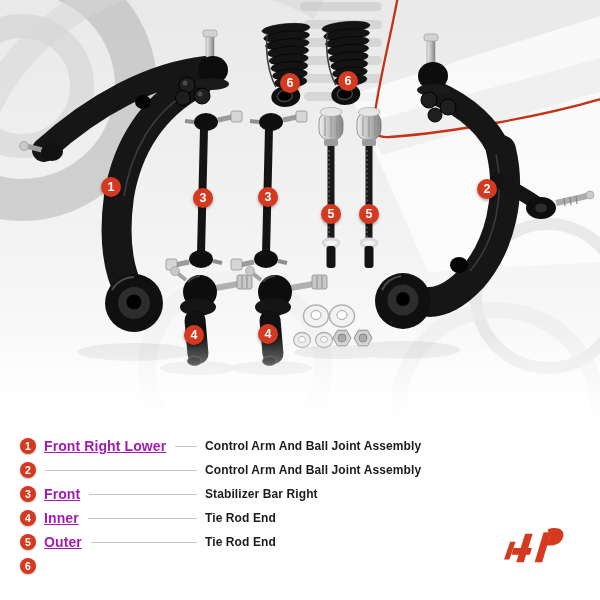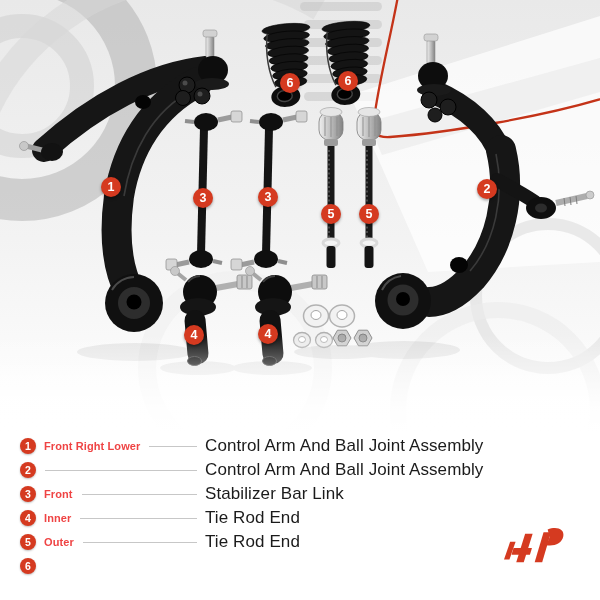--- a/index.html
+++ b/index.html
@@ -20,23 +20,23 @@
 
   .legend { position:absolute; left:0; top:434px; width:600px; }
   .legend-row { display:flex; align-items:center; height:24px; padding-left:20px; }
   .lead-col { display:flex; align-items:center; width:185px; min-width:185px; }
   .lnum {
     width:16px; height:16px; min-width:16px; border-radius:50%;
     background:var(--accent); color:#ffffff; font-weight:bold; font-size:10.5px;
     display:flex; align-items:center; justify-content:center;
     box-shadow:0 1px 2px rgba(0,0,0,0.25);
   }
-  .llabel { margin-left:8px; font-size:11px; font-weight:bold; color:#ef4444; white-space:nowrap; letter-spacing:0.1px; }
+  .llabel { margin-left:8px; font-size:14px; font-weight:bold; color:#a21caf; white-space:nowrap; letter-spacing:0.1px;text-decoration:underline; }
   .leader { flex:1; height:0; border-top:1px solid #c7c7c7; margin:0 8px 0 9px; }
-  .desc { font-size:17px; font-weight:normal; color:#1b1b1b; white-space:nowrap; letter-spacing:0.1px; }
+  .desc { font-size:12px; font-weight:bold; color:#1b1b1b; white-space:nowrap; letter-spacing:0.1px; }
 
   .brand-logo { position:absolute; left:489px; top:521px; width:90px; height:58px; }
   .logo-shape { fill:var(--accent); }
 </style>
 </head>
 <body>
 
 <div class="screen">
 
   <div class="photo-area">
@@ -292,21 +292,21 @@
         <span class="leader"></span>
       </div>
       <span class="desc">Control Arm And Ball Joint Assembly</span>
     </div>
     <div class="legend-row">
       <div class="lead-col">
         <span class="lnum">3</span>
         <span class="llabel">Front</span>
         <span class="leader"></span>
       </div>
-      <span class="desc">Stabilizer Bar Link</span>
+      <span class="desc">Stabilizer Bar Right</span>
     </div>
     <div class="legend-row">
       <div class="lead-col">
         <span class="lnum">4</span>
         <span class="llabel">Inner</span>
         <span class="leader"></span>
       </div>
       <span class="desc">Tie Rod End</span>
     </div>
     <div class="legend-row">

